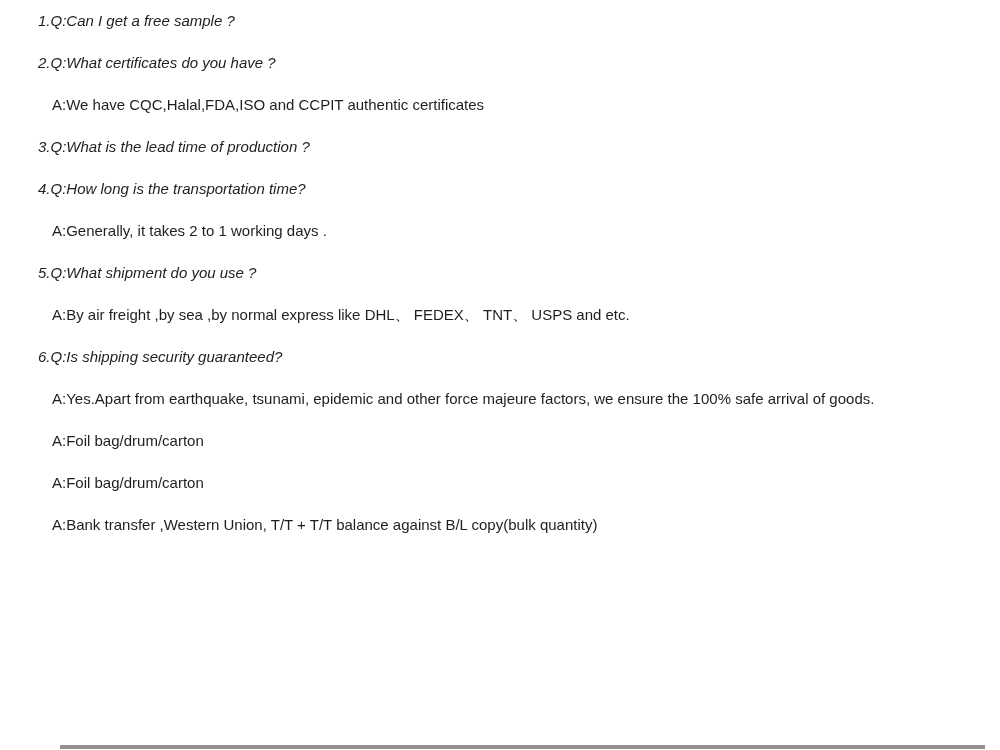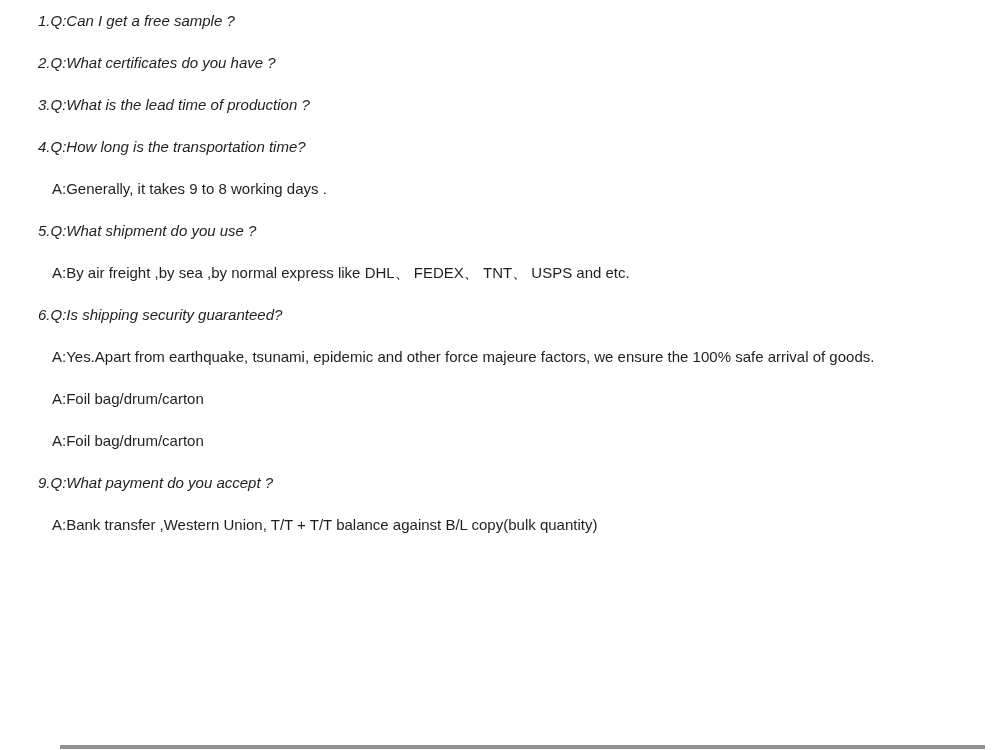--- a/index.html
+++ b/index.html
@@ -45,33 +45,33 @@
     opacity: 0.75;
   }
 </style>
 </head>
 <body style="background: rgb(255, 255, 255); color: rgb(31, 31, 31);">
 
 <div class="faq">
   <p class="q">1.Q:Can I get a free sample ?</p>
 
   <p class="q">2.Q:What certificates do you have ?</p>
+  <p class="a">A:We have CQC,Halal,FDA,ISO and CCPIT authentic certificates</p>
 
   <p class="q">3.Q:What is the lead time of production ?</p>
 
   <p class="q">4.Q:How long is the transportation time?</p>
-  <p class="a">A:Generally, it takes 9 to 8 working days .</p>
+  <p class="a">A:Generally, it takes 2 to 1 working days .</p>
 
   <p class="q">5.Q:What shipment do you use ?</p>
   <p class="a">A:By air freight ,by sea ,by normal express like DHL、 FEDEX、 TNT、 USPS and etc.</p>
 
   <p class="q">6.Q:Is shipping security guaranteed?</p>
   <p class="a">A:Yes.Apart from earthquake, tsunami, epidemic and other force majeure factors, we ensure the 100% safe arrival of goods.</p>
 
   <p class="a">A:Foil bag/drum/carton</p>
 
   <p class="a">A:Foil bag/drum/carton</p>
 
-  <p class="q">9.Q:What payment do you accept ?</p>
   <p class="a">A:Bank transfer ,Western Union, T/T + T/T balance against B/L copy(bulk quantity)</p>
 </div>
 
 <div class="bottom-rule" style="background: rgb(110, 110, 110);"></div>
 
 </body></html>

